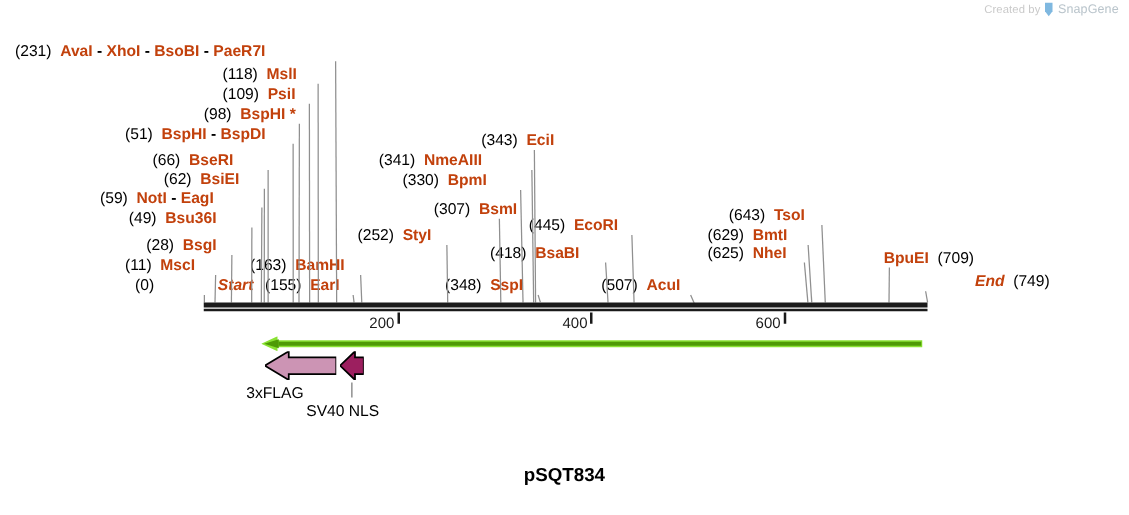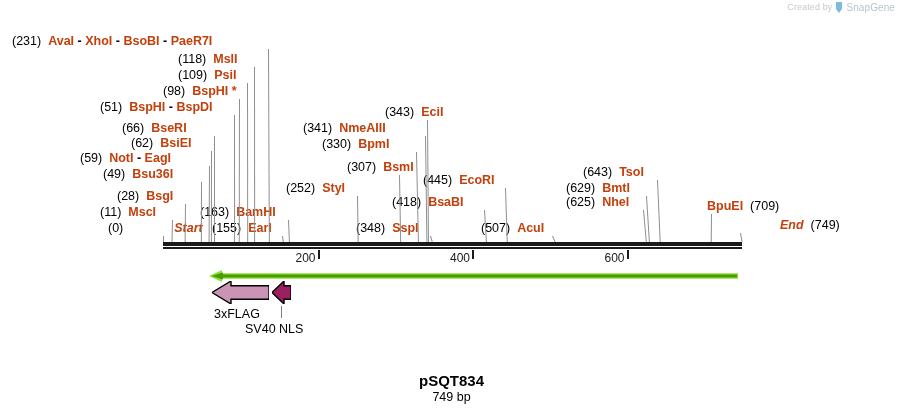--- a/index.html
+++ b/index.html
@@ -189,24 +189,23 @@
       <div class="orf-wrap" style="left: 209px; top: 268px; width: 529px; height: 12px;"><svg width="529" height="12" viewBox="0 0 529 12">
           <path d="M 13 0 L 13 3.2 L 529 3.2 L 529 8.8 L 13 8.8 L 13 12 L 0 6 Z" fill="#8ae234"></path>
           <path d="M 14 4.4 L 528 4.4 L 528 7.6 L 14 7.6 Z" fill="#4e9a06"></path>
           <path d="M 14 2.4 L 14 9.6 L 2.4 6 Z" fill="#4e9a06"></path>
         </svg></div>
     </div>
   <div id="features-layer">
       <div style="position: absolute; left: 212px; top: 281px;"><svg width="57" height="23" viewBox="0 0 57 23">
           <path d="M 19 4.8 L 57 4.8 L 57 18.2 L 19 18.2 L 19 23 L 0 11.5 L 19 0 Z" fill="#cc94b4" stroke="#000000" stroke-width="1.4" stroke-linejoin="miter"></path>
         </svg></div>
-      <div class="feat-label" style="left: 214px; top: 307px;">3xFLAG</div>
+      <div class="feat-label" style="left: 197px; top: 307px;">3xFLAG</div>
       <div style="position: absolute; left: 272px; top: 281px;"><svg width="19" height="23" viewBox="0 0 19 23">
           <path d="M 12 4.8 L 19 4.8 L 19 18.2 L 12 18.2 L 12 23 L 0 11.5 L 12 0 Z" fill="#9c1f5f" stroke="#000000" stroke-width="1.4" stroke-linejoin="miter"></path>
         </svg></div>
       <div class="feat-label" style="left: 245px; top: 322px;">SV40 NLS</div>
       <div class="feat-leader" style="left: 281px; top: 306px; height: 12px;"></div>
     </div>
 
   <div class="title" style="top:372px;">pSQT834</div>
-  <div class="subtitle" style="top:390px;">749 bp</div>
 
 </div>
 
 </body></html>

